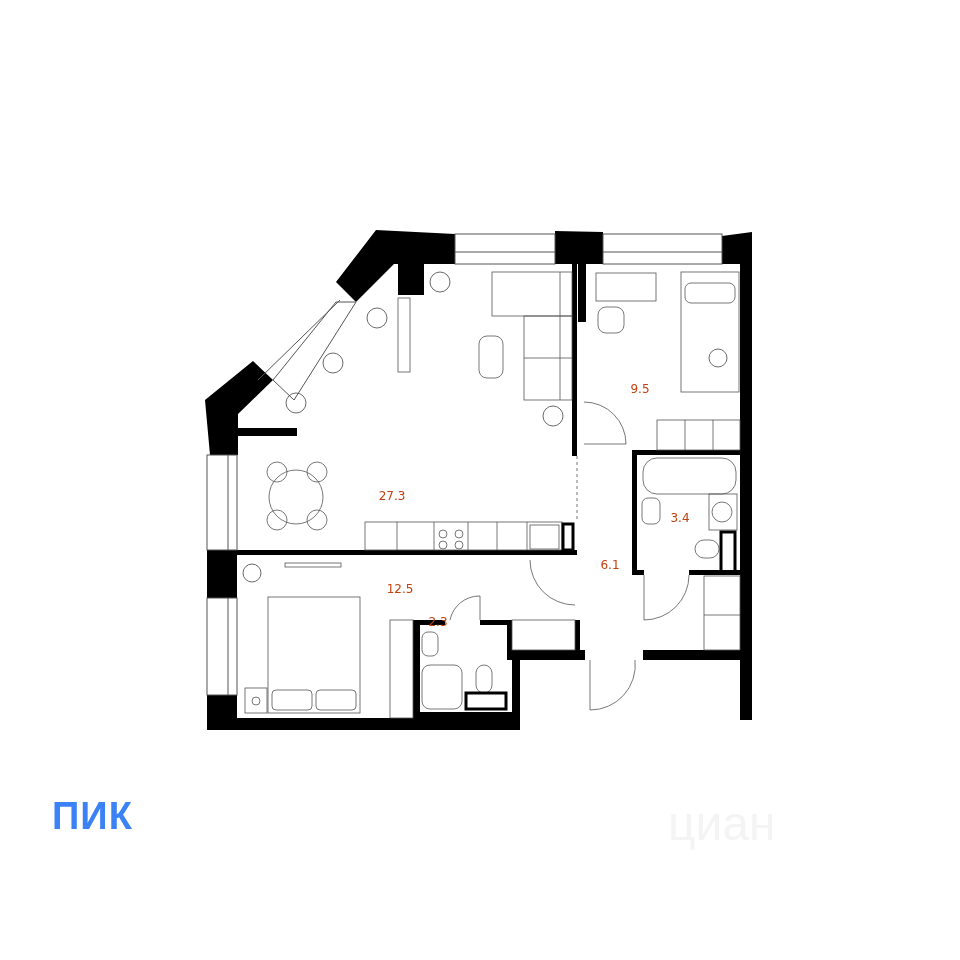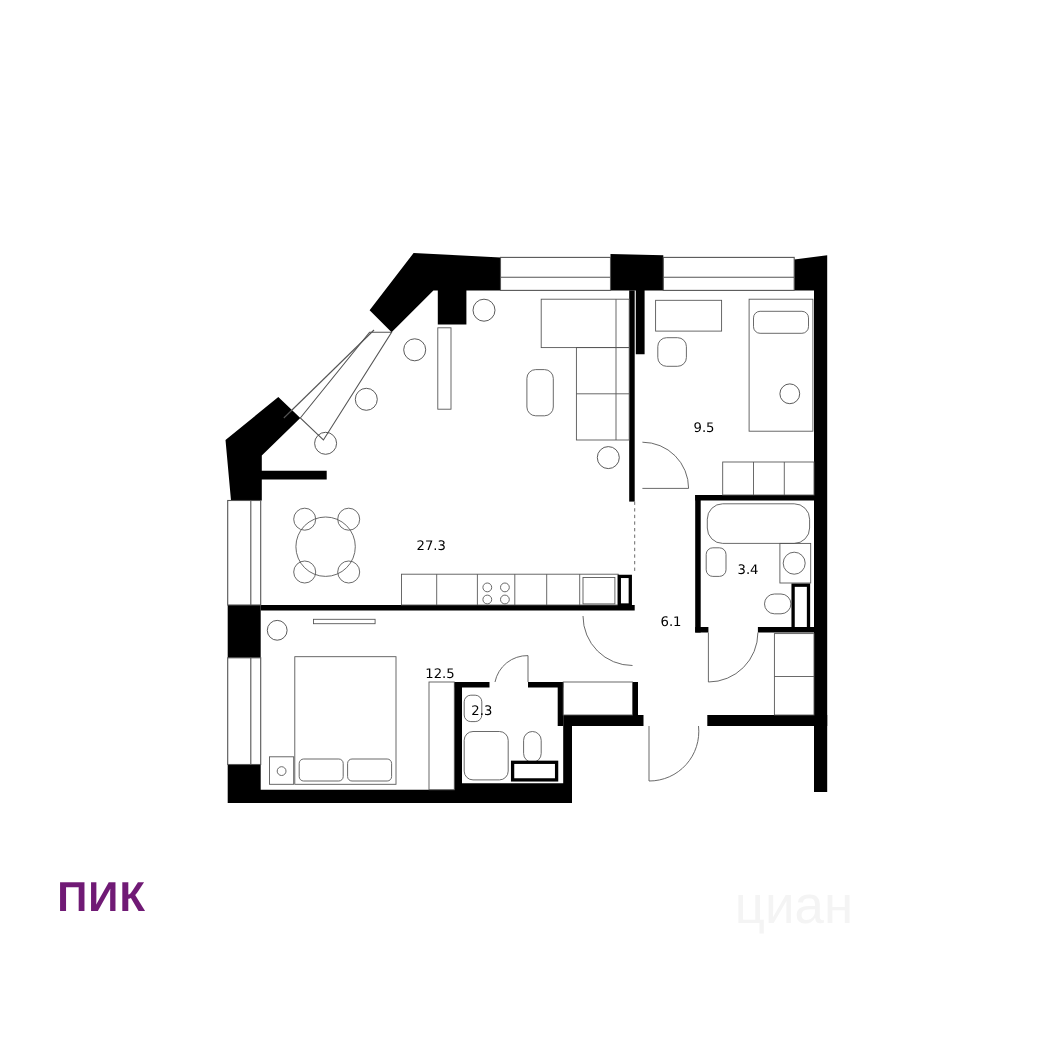--- a/index.html
+++ b/index.html
@@ -1,18 +1,18 @@
 <!DOCTYPE html>
 <html><head>
 <meta charset="utf-8">
 <style>
   html, body { margin:0; padding:0; background:#ffffff; }
   body { width:960px; height:960px; position:relative; overflow:hidden; font-family:"DejaVu Sans", sans-serif; }
   #plan { position:absolute; left:0; top:0; width:960px; height:960px; }
-  .room-label { position:absolute; font-family:"DejaVu Sans", sans-serif; font-size:12px; color:#000000; transform:translate(-50%,-50%); white-space:nowrap; }
+  .room-label { position:absolute; font-family:"DejaVu Sans", sans-serif; font-size:12px; color:#c2410c; transform:translate(-50%,-50%); white-space:nowrap; }
   .brand { position:absolute; left:52px; top:797px; font-family:"Liberation Sans", sans-serif; font-weight:bold; font-size:38px; letter-spacing:1px; line-height:1; }
   .watermark { position:absolute; left:668px; top:800px; font-family:"Liberation Sans", sans-serif; font-size:48px; color:#f4f4f4; line-height:1; }
 </style>
 </head>
 <body>
 
 <svg id="plan" viewBox="0 0 960 960" xmlns="http://www.w3.org/2000/svg">
   <g fill="#000">
 
     <polygon points="376,230 455,234 455,264 424,264 424,295 398,295 398,264 394,264 356,302 336,282"></polygon>
@@ -142,17 +142,17 @@
     <circle cx="553" cy="416" r="10"></circle>
     <circle cx="252" cy="573" r="9"></circle>
     <circle cx="718" cy="358" r="9"></circle>
   </g>
 </svg>
 
 <div class="room-label" style="left:392px;top:496px;">27.3</div>
 <div class="room-label" style="left:640px;top:389px;">9.5</div>
 <div class="room-label" style="left:680px;top:518px;">3.4</div>
 <div class="room-label" style="left:610px;top:565px;">6.1</div>
-<div class="room-label" style="left:400px;top:612px;">12.5</div>
-<div class="room-label" style="left:438px;top:646px;">2.3</div>
+<div class="room-label" style="left:400px;top:589px;">12.5</div>
+<div class="room-label" style="left:438px;top:622px;">2.3</div>
 
-<div class="brand" style="color:#701a75;">ПИК</div>
+<div class="brand" style="color:#3b82f6;">ПИК</div>
 <div class="watermark">циан</div>
 
 </body></html>

